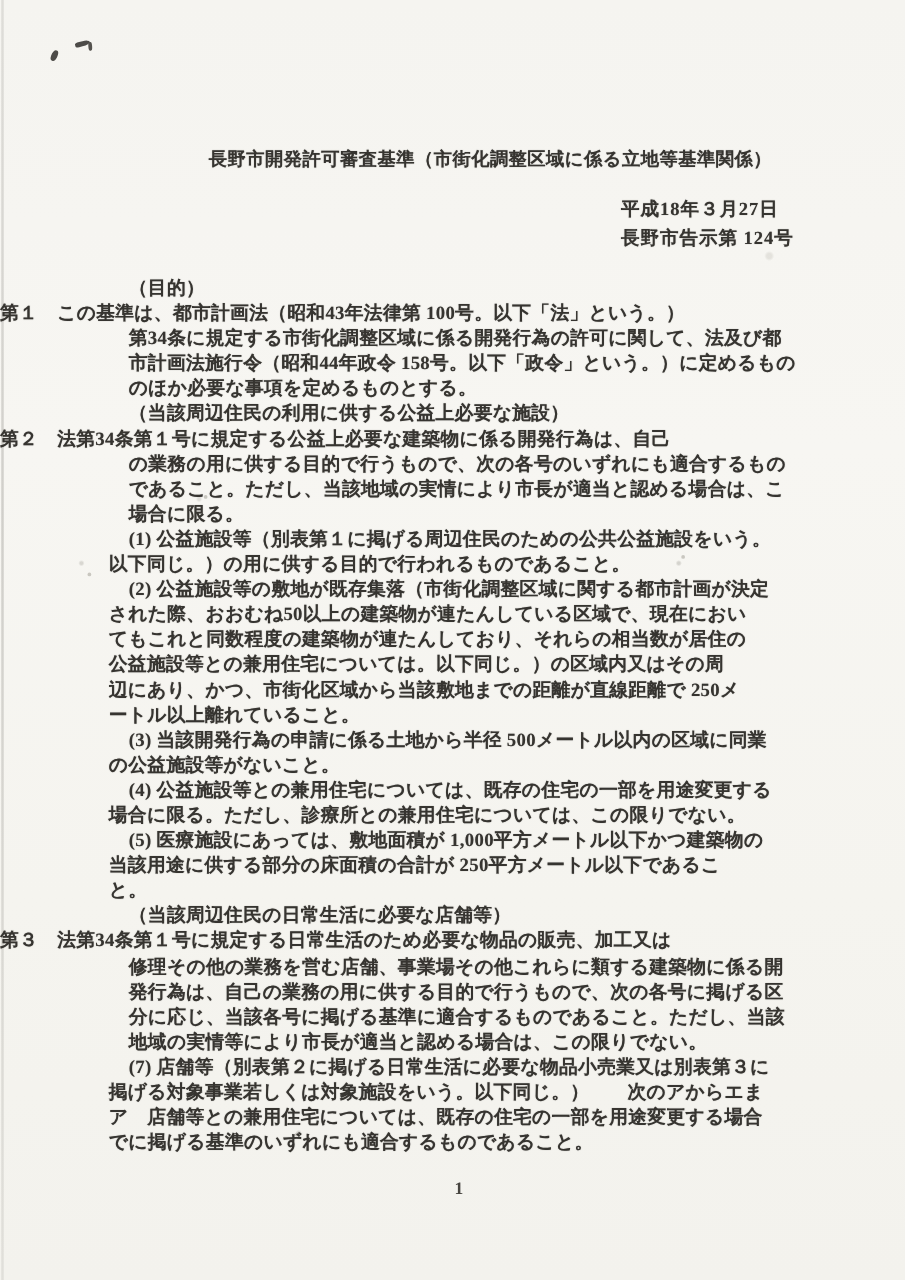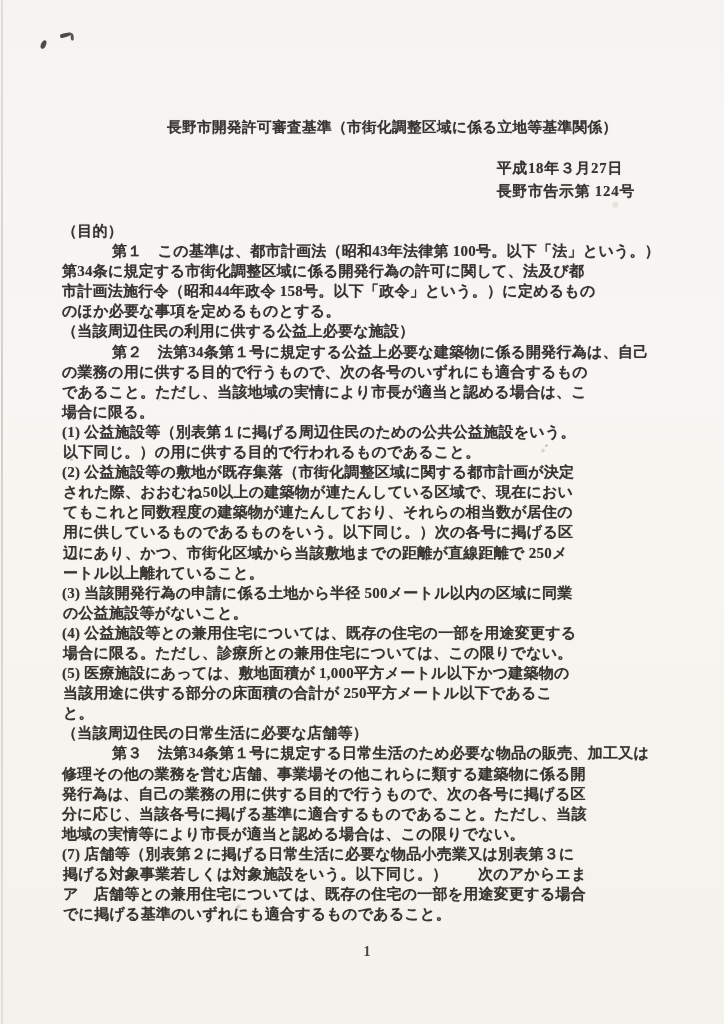--- a/index.html
+++ b/index.html
@@ -52,23 +52,23 @@
     font-size:14.8px;line-height:23px;
     letter-spacing:0.8px;
     text-shadow:0 0 0.8px rgba(70,68,64,0.55);
   }
   .doc-body{
     position:absolute;left:0;top:221px;width:724px;
     font-size:15px;line-height:20.1px;letter-spacing:0.25px;
     text-shadow:0 0 0.8px rgba(70,68,64,0.5);
   }
   .line{height:20.1px;white-space:pre;}
-  .indent-0{padding-left:112px;}
-  .indent-1{padding-left:62px;}
-  .indent-2{padding-left:63px;}
+  .indent-0{}
+  .indent-1{padding-left:103px;}
+  .indent-2{padding-left:87px;}
   .page-number{
     position:absolute;left:0;top:944px;width:724px;
     text-align:center;font-size:14px;letter-spacing:0;
     padding-left:10px;box-sizing:border-box;
     color:#474540;
   }
 </style>
 </head>
 <body>
 
@@ -97,21 +97,21 @@
       <div class="line indent-1">（当該周辺住民の利用に供する公益上必要な施設）</div>
       <div class="line indent-0">第２　法第34条第１号に規定する公益上必要な建築物に係る開発行為は、自己</div>
       <div class="line indent-1">の業務の用に供する目的で行うもので、次の各号のいずれにも適合するもの</div>
       <div class="line indent-1">であること。ただし、当該地域の実情により市長が適当と認める場合は、こ</div>
       <div class="line indent-1">場合に限る。</div>
       <div class="line indent-1">(1) 公益施設等（別表第１に掲げる周辺住民のための公共公益施設をいう。</div>
       <div class="line indent-2">以下同じ。）の用に供する目的で行われるものであること。</div>
       <div class="line indent-1">(2) 公益施設等の敷地が既存集落（市街化調整区域に関する都市計画が決定</div>
       <div class="line indent-2">された際、おおむね50以上の建築物が連たんしている区域で、現在におい</div>
       <div class="line indent-2">てもこれと同数程度の建築物が連たんしており、それらの相当数が居住の</div>
-      <div class="line indent-2">用に供しているものであるものをいう。以下同じ。）次の各号に掲げる区</div>
+      <div class="line indent-2">公益施設等との兼用住宅については。以下同じ。）の区域内又はその周</div>
       <div class="line indent-2">辺にあり、かつ、市街化区域から当該敷地までの距離が直線距離で 250メ</div>
       <div class="line indent-2">ートル以上離れていること。</div>
       <div class="line indent-1">(3) 当該開発行為の申請に係る土地から半径 500メートル以内の区域に同業</div>
       <div class="line indent-2">の公益施設等がないこと。</div>
       <div class="line indent-1">(4) 公益施設等との兼用住宅については、既存の住宅の一部を用途変更する</div>
       <div class="line indent-2">場合に限る。ただし、診療所との兼用住宅については、この限りでない。</div>
       <div class="line indent-1">(5) 医療施設にあっては、敷地面積が 1,000平方メートル以下かつ建築物の</div>
       <div class="line indent-2">当該用途に供する部分の床面積の合計が 250平方メートル以下であるこ</div>
       <div class="line indent-2">と。</div>
       <div class="line indent-1">（当該周辺住民の日常生活に必要な店舗等）</div>

